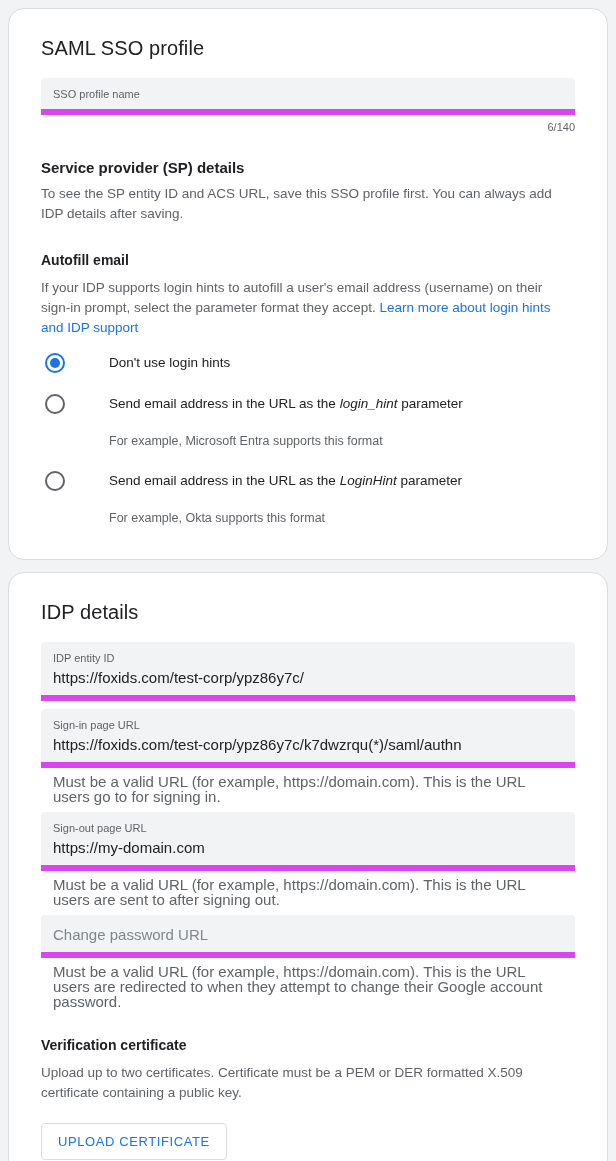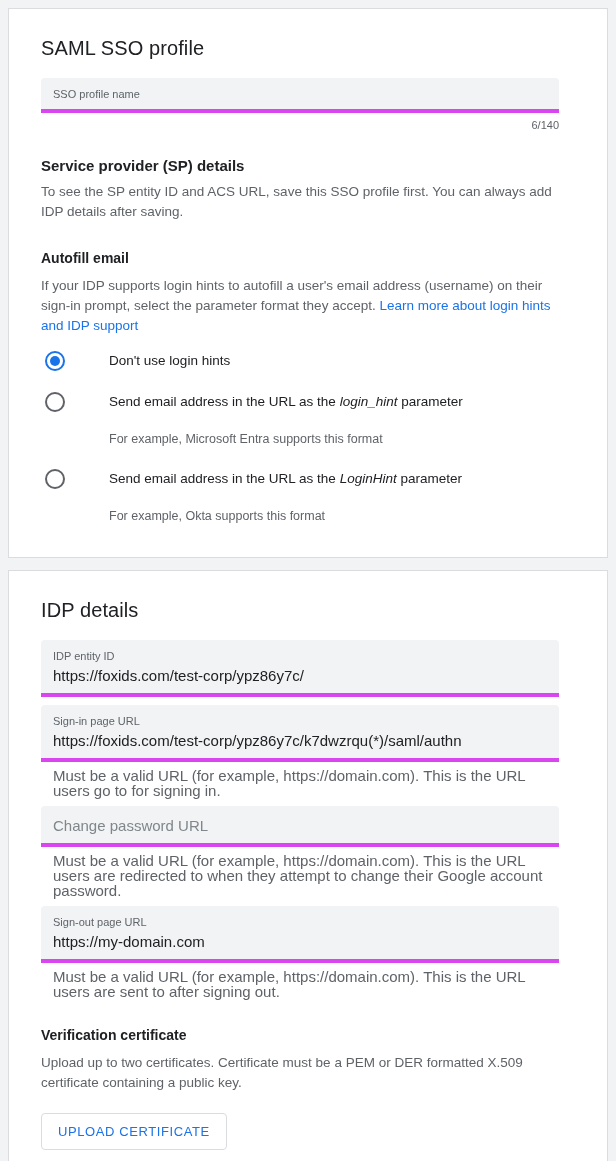--- a/index.html
+++ b/index.html
@@ -14,39 +14,39 @@
     min-height: 1161px;
   }
   .page {
     width: 616px;
     box-sizing: border-box;
     padding: 8px 8px 10px 8px;
   }
   .card {
     background: #ffffff;
     border: 1px solid #dadce0;
-    border-radius: 0;
-    box-sizing: border-box;
-    padding: 24px 48px 28px 32px;
+    border-radius: 16px;
+    box-sizing: border-box;
+    padding: 24px 32px 28px 32px;
     margin-bottom: 12px;
   }
   .card-title {
     font-size: 20px;
     color: #202124;
     font-weight: 400;
     margin: 4px 0 18px 0;
     letter-spacing: 0.1px;
   }
   
   .field {
     margin-bottom: 0;
   }
   .filled {
     background: #f1f3f4;
-    border-bottom: 4px solid #d946ef;
+    border-bottom: 6px solid #d946ef;
     border-radius: 4px 4px 0 0;
     padding: 8px 12px 6px 12px;
     box-sizing: border-box;
   }
   .filled .flabel {
     font-size: 11px;
     color: #5f6368;
     line-height: 16px;
     margin-bottom: 1px;
   }
@@ -219,32 +219,32 @@
     <div class="field-block">
       <div class="filled">
         <div class="flabel">Sign-in page URL</div>
         <div class="fvalue">https://foxids.com/test-corp/ypz86y7c/k7dwzrqu(*)/saml/authn</div>
       </div>
       <div class="helper">Must be a valid URL (for example, https://domain.com). This is the URL users go to for signing in.</div>
     </div>
 
     <div class="field-block">
       <div class="filled">
+        <div class="flabel">Sign-out page URL</div>
+        <div class="fvalue">https://my-domain.com</div>
+      </div>
+      <div class="helper">Must be a valid URL (for example, https://domain.com). This is the URL users are sent to after signing out.</div>
+    </div>
+
+    <div class="field-block">
+      <div class="filled">
         <div class="flabel"></div>
         <div class="fvalue placeholder">Change password URL</div>
       </div>
       <div class="helper">Must be a valid URL (for example, https://domain.com). This is the URL users are redirected to when they attempt to change their Google account password.</div>
-    </div>
-
-    <div class="field-block">
-      <div class="filled">
-        <div class="flabel">Sign-out page URL</div>
-        <div class="fvalue">https://my-domain.com</div>
-      </div>
-      <div class="helper">Must be a valid URL (for example, https://domain.com). This is the URL users are sent to after signing out.</div>
     </div>
 
     <div class="section-title sub">Verification certificate</div>
     <div class="para">Upload up to two certificates. Certificate must be a PEM or DER formatted X.509 certificate containing a public key.</div>
     <div class="btn-outline">UPLOAD CERTIFICATE</div>
   </div>
 
 </div>
 
 </body></html>

